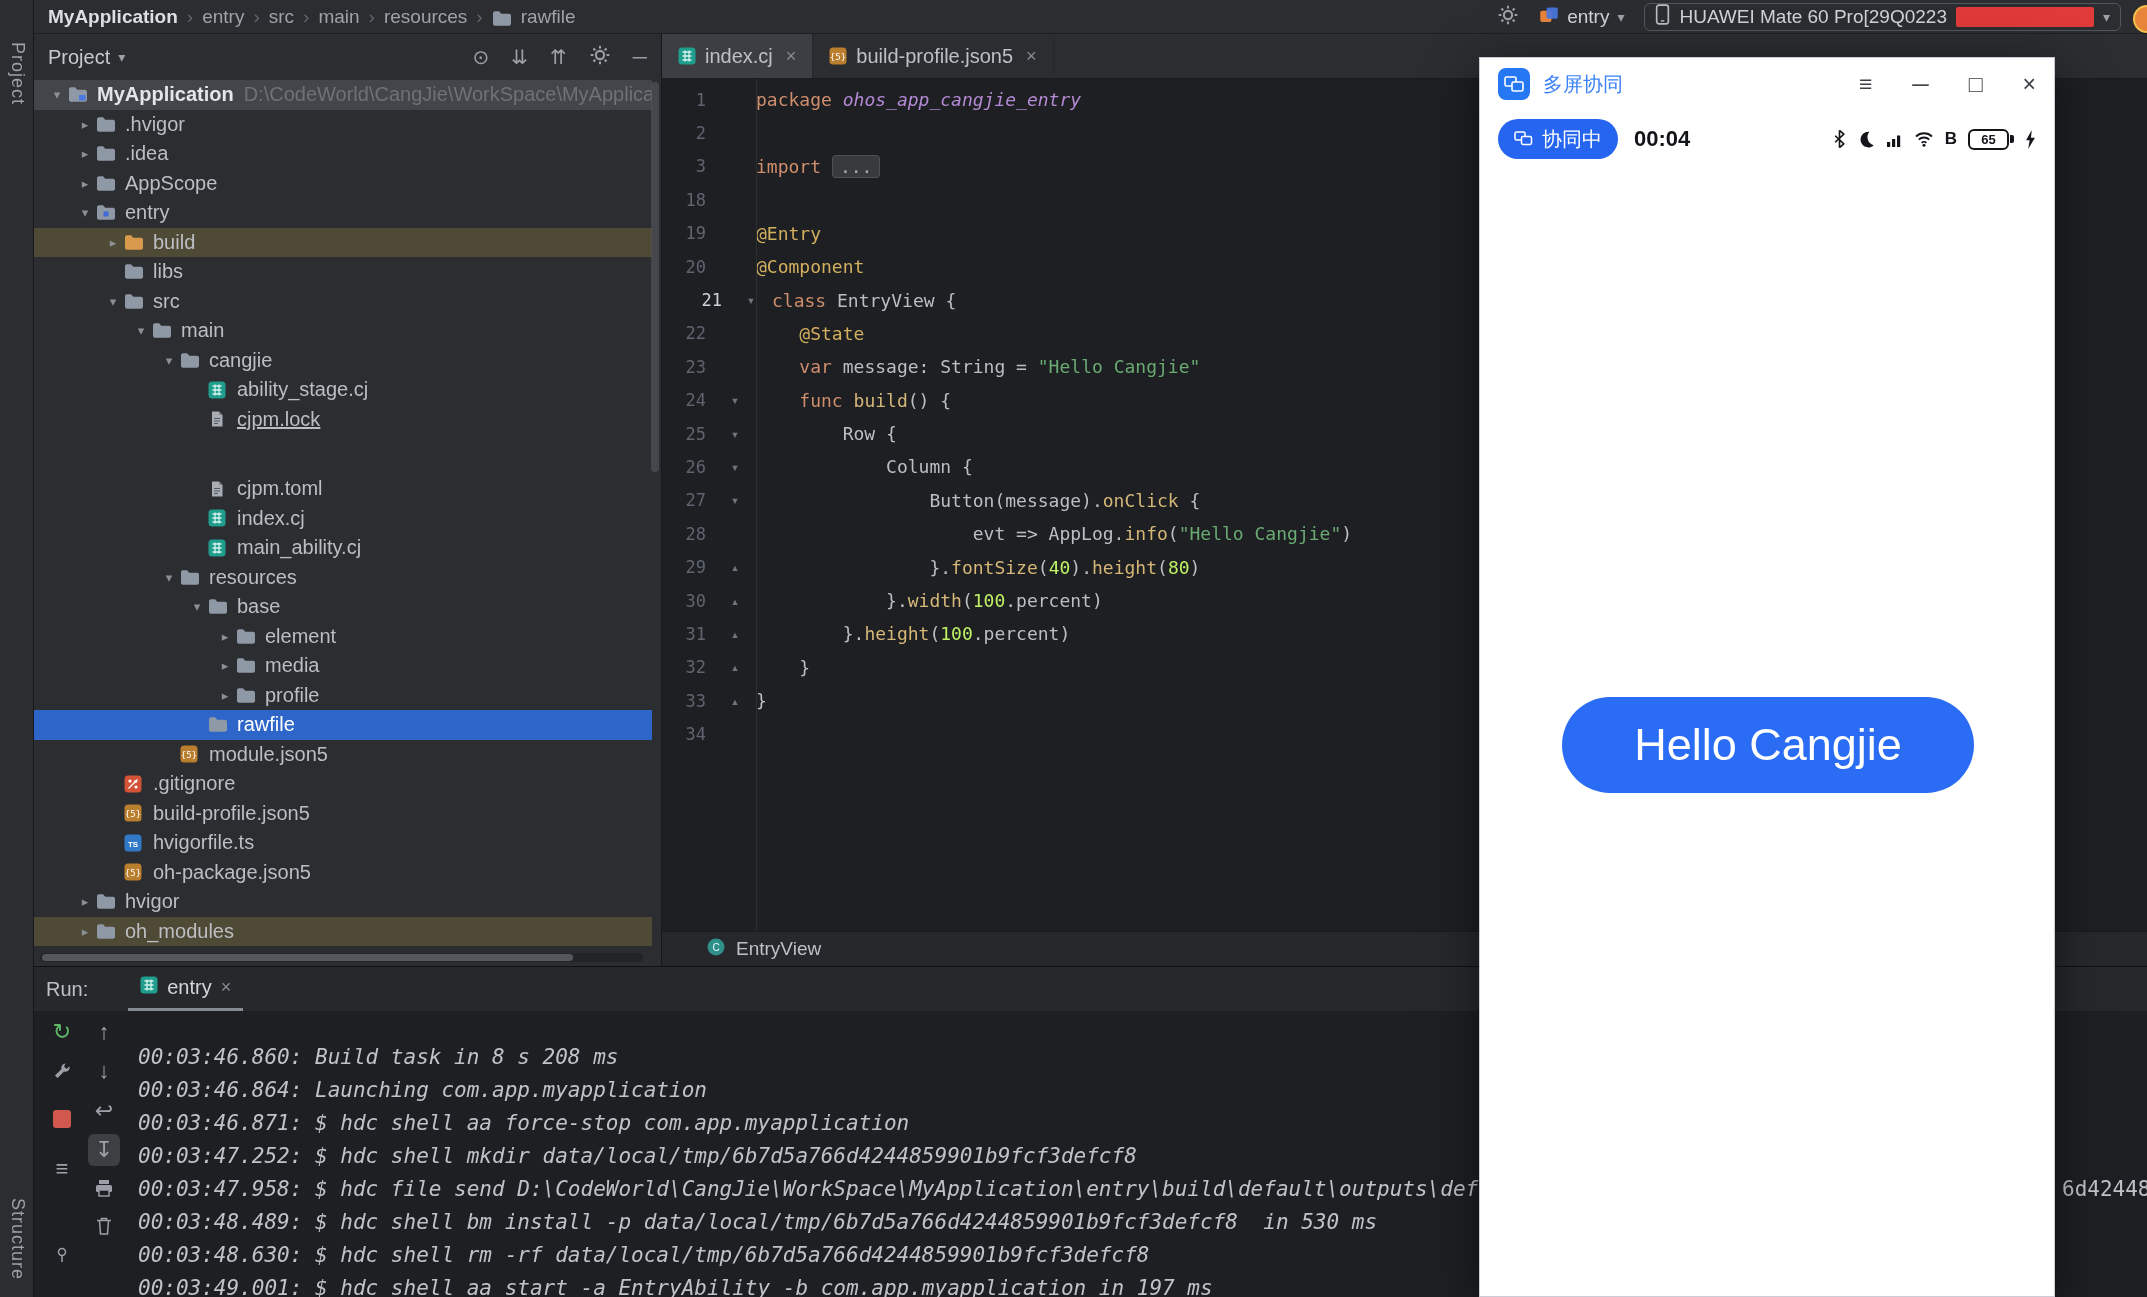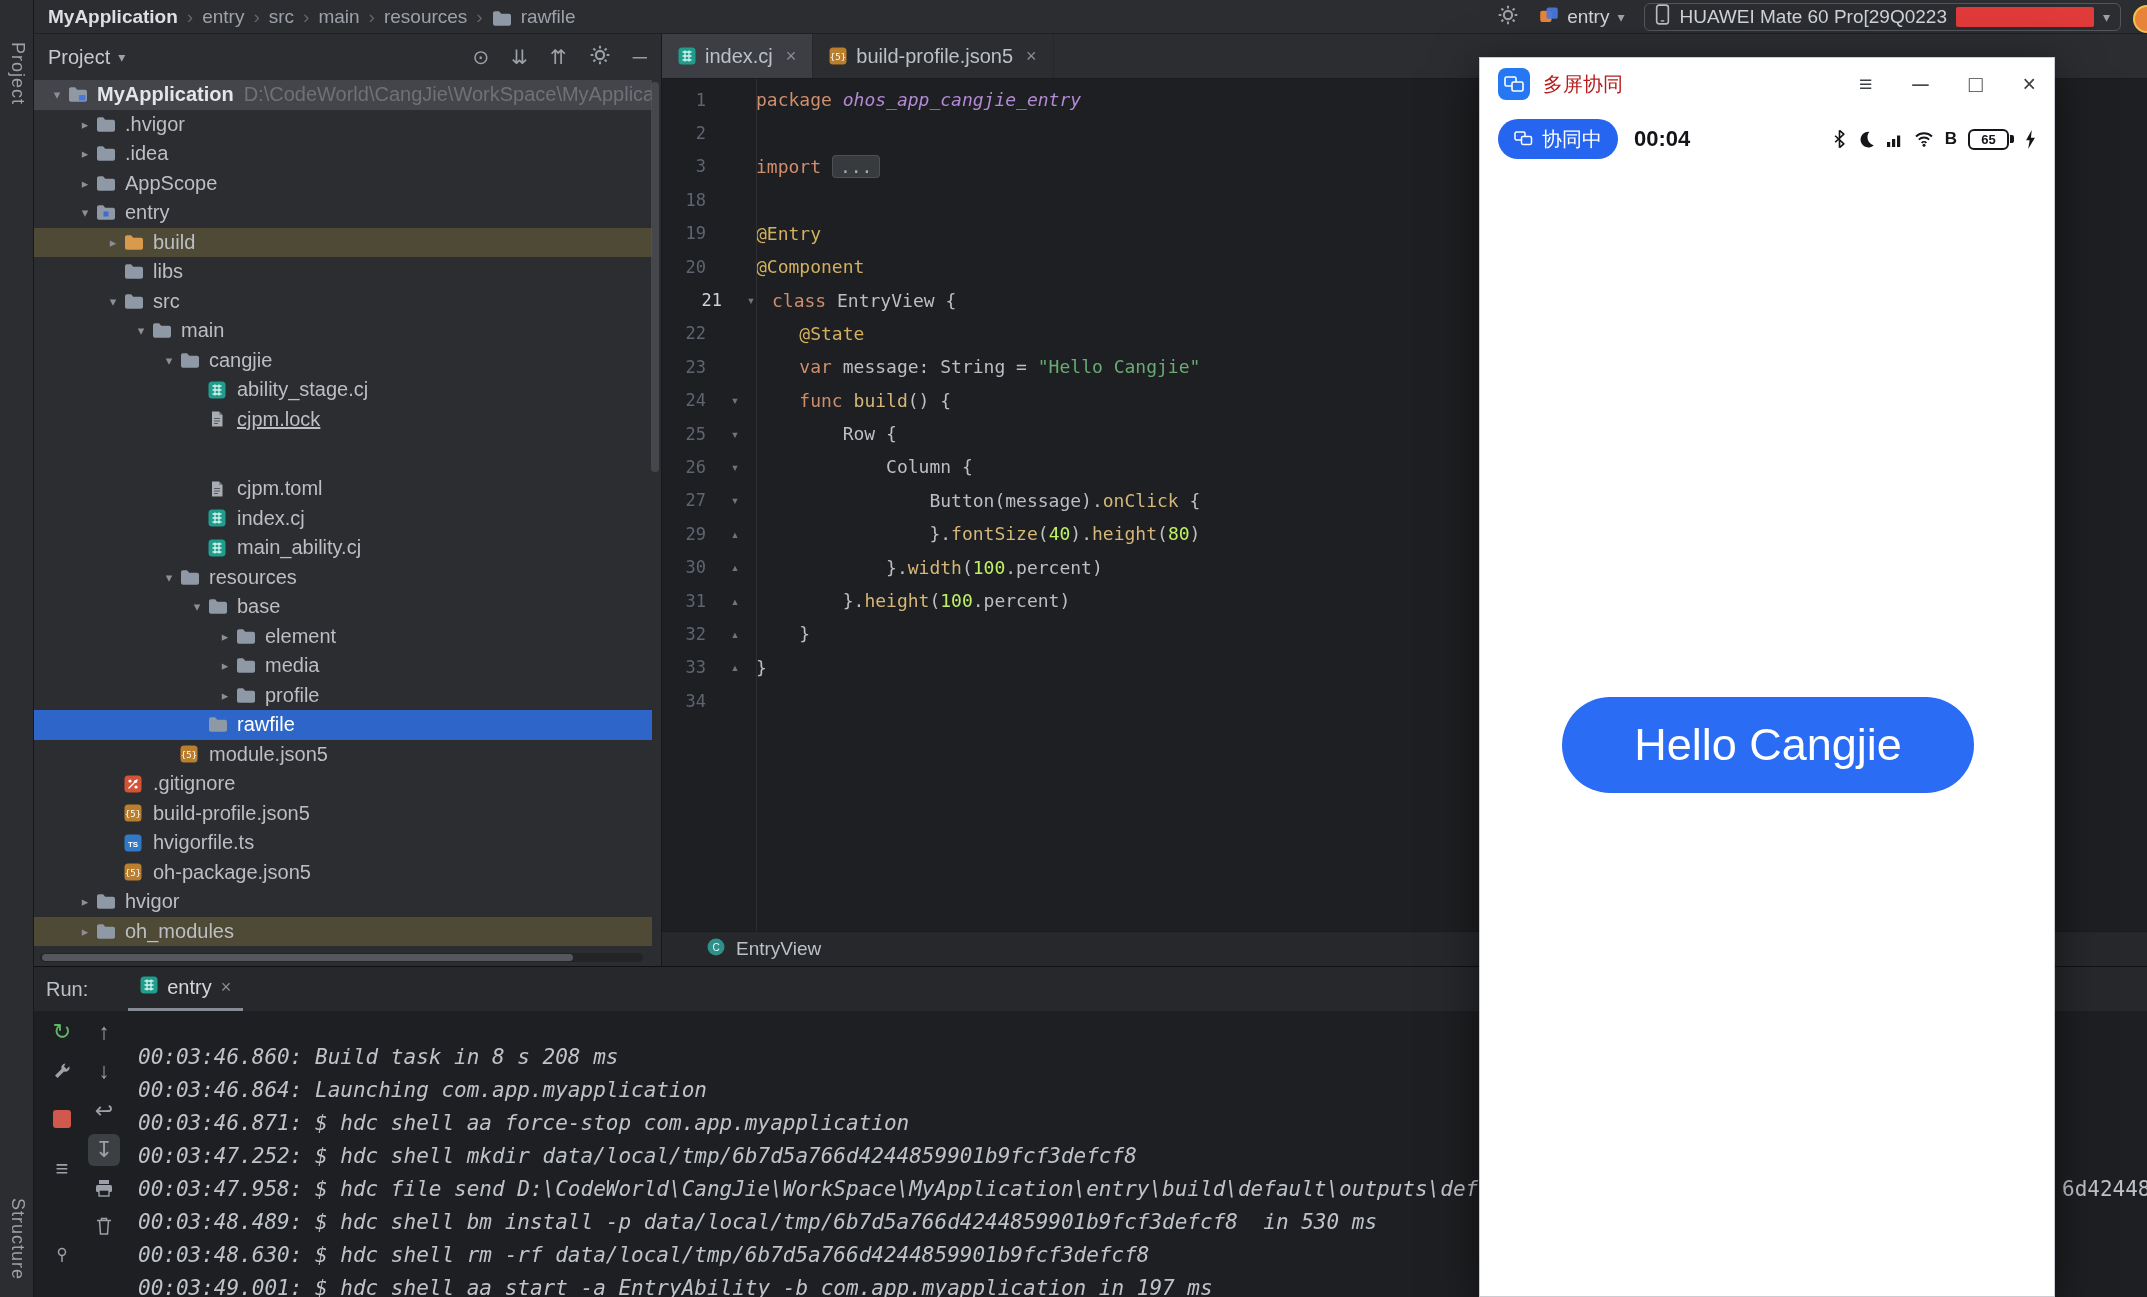--- a/index.html
+++ b/index.html
@@ -93,21 +93,21 @@
   .console div { height:33px; white-space:pre;font-style:italic; }
   .console-tail { position:absolute; left:2028px; top:210px; font-family:"DejaVu Sans Mono",monospace;
                   font-size:21px; color:#bfc3c9; }
 
   
   .mirror { position:absolute; left:1479px; top:57px; width:576px; height:1240px; background:#fff; z-index:50;
             border:1px solid #c9ccd2; box-shadow:0 10px 44px rgba(0,0,0,.5); }
   .m-title { height:52px; display:flex; align-items:center; padding:0 18px; }
   .app-icon { width:32px; height:32px; background:#2577f3; border-radius:8px; display:inline-flex;
               align-items:center; justify-content:center; }
-  .m-title .t { margin-left:13px; font-size:20px; color:#b91c1c; }
+  .m-title .t { margin-left:13px; font-size:20px; color:#3b82f6; }
   .m-controls { margin-left:auto; display:flex; gap:40px; color:#3c3f44; font-size:23px; align-items:center; }
   .m-status { height:58px; display:flex; align-items:center; padding:0 18px; gap:16px; }
   .pill { background:#2565ef; color:#fff; border-radius:21px; height:40px; display:inline-flex; align-items:center;
           gap:9px; padding:0 16px; font-size:20px; }
   .timer { font-size:22px; font-weight:bold; color:#121418; }
   .m-staticons { margin-left:auto; display:flex; align-items:center; gap:11px; }
   .sicon { display:inline-flex; align-items:center; }
   .b-glyph { font-weight:bold; font-size:17px; color:#14161a; }
   .battery { position:relative; width:41px; height:21px; border:2.5px solid #14161a; border-radius:6px;
              display:inline-flex; align-items:center; justify-content:center; margin-right:5px; }
@@ -579,20 +579,25 @@
           <span class="gutter">26</span>
           <span class="foldcol">▾</span>
           <span class="ltext"><span class="tok-pl">            Column {</span></span>
         </div>
         <div class="code-line">
           <span class="gutter">27</span>
           <span class="foldcol">▾</span>
           <span class="ltext"><span class="tok-pl">                Button(message).</span><span class="tok-fn">onClick</span><span class="tok-pl"> {</span></span>
         </div>
         <div class="code-line">
+          <span class="gutter">28</span>
+          <span class="foldcol"></span>
+          <span class="ltext"><span class="tok-pl">                    evt =&gt; AppLog.</span><span class="tok-fn">info</span><span class="tok-pl">(</span><span class="tok-str">"Hello Cangjie"</span><span class="tok-pl">)</span></span>
+        </div>
+        <div class="code-line">
           <span class="gutter">29</span>
           <span class="foldcol">▴</span>
           <span class="ltext"><span class="tok-pl">                }.</span><span class="tok-fn">fontSize</span><span class="tok-pl">(</span><span class="tok-num">40</span><span class="tok-pl">).</span><span class="tok-fn">height</span><span class="tok-pl">(</span><span class="tok-num">80</span><span class="tok-pl">)</span></span>
         </div>
         <div class="code-line">
           <span class="gutter">30</span>
           <span class="foldcol">▴</span>
           <span class="ltext"><span class="tok-pl">            }.</span><span class="tok-fn">width</span><span class="tok-pl">(</span><span class="tok-num">100</span><span class="tok-pl">.percent)</span></span>
         </div>
         <div class="code-line">

